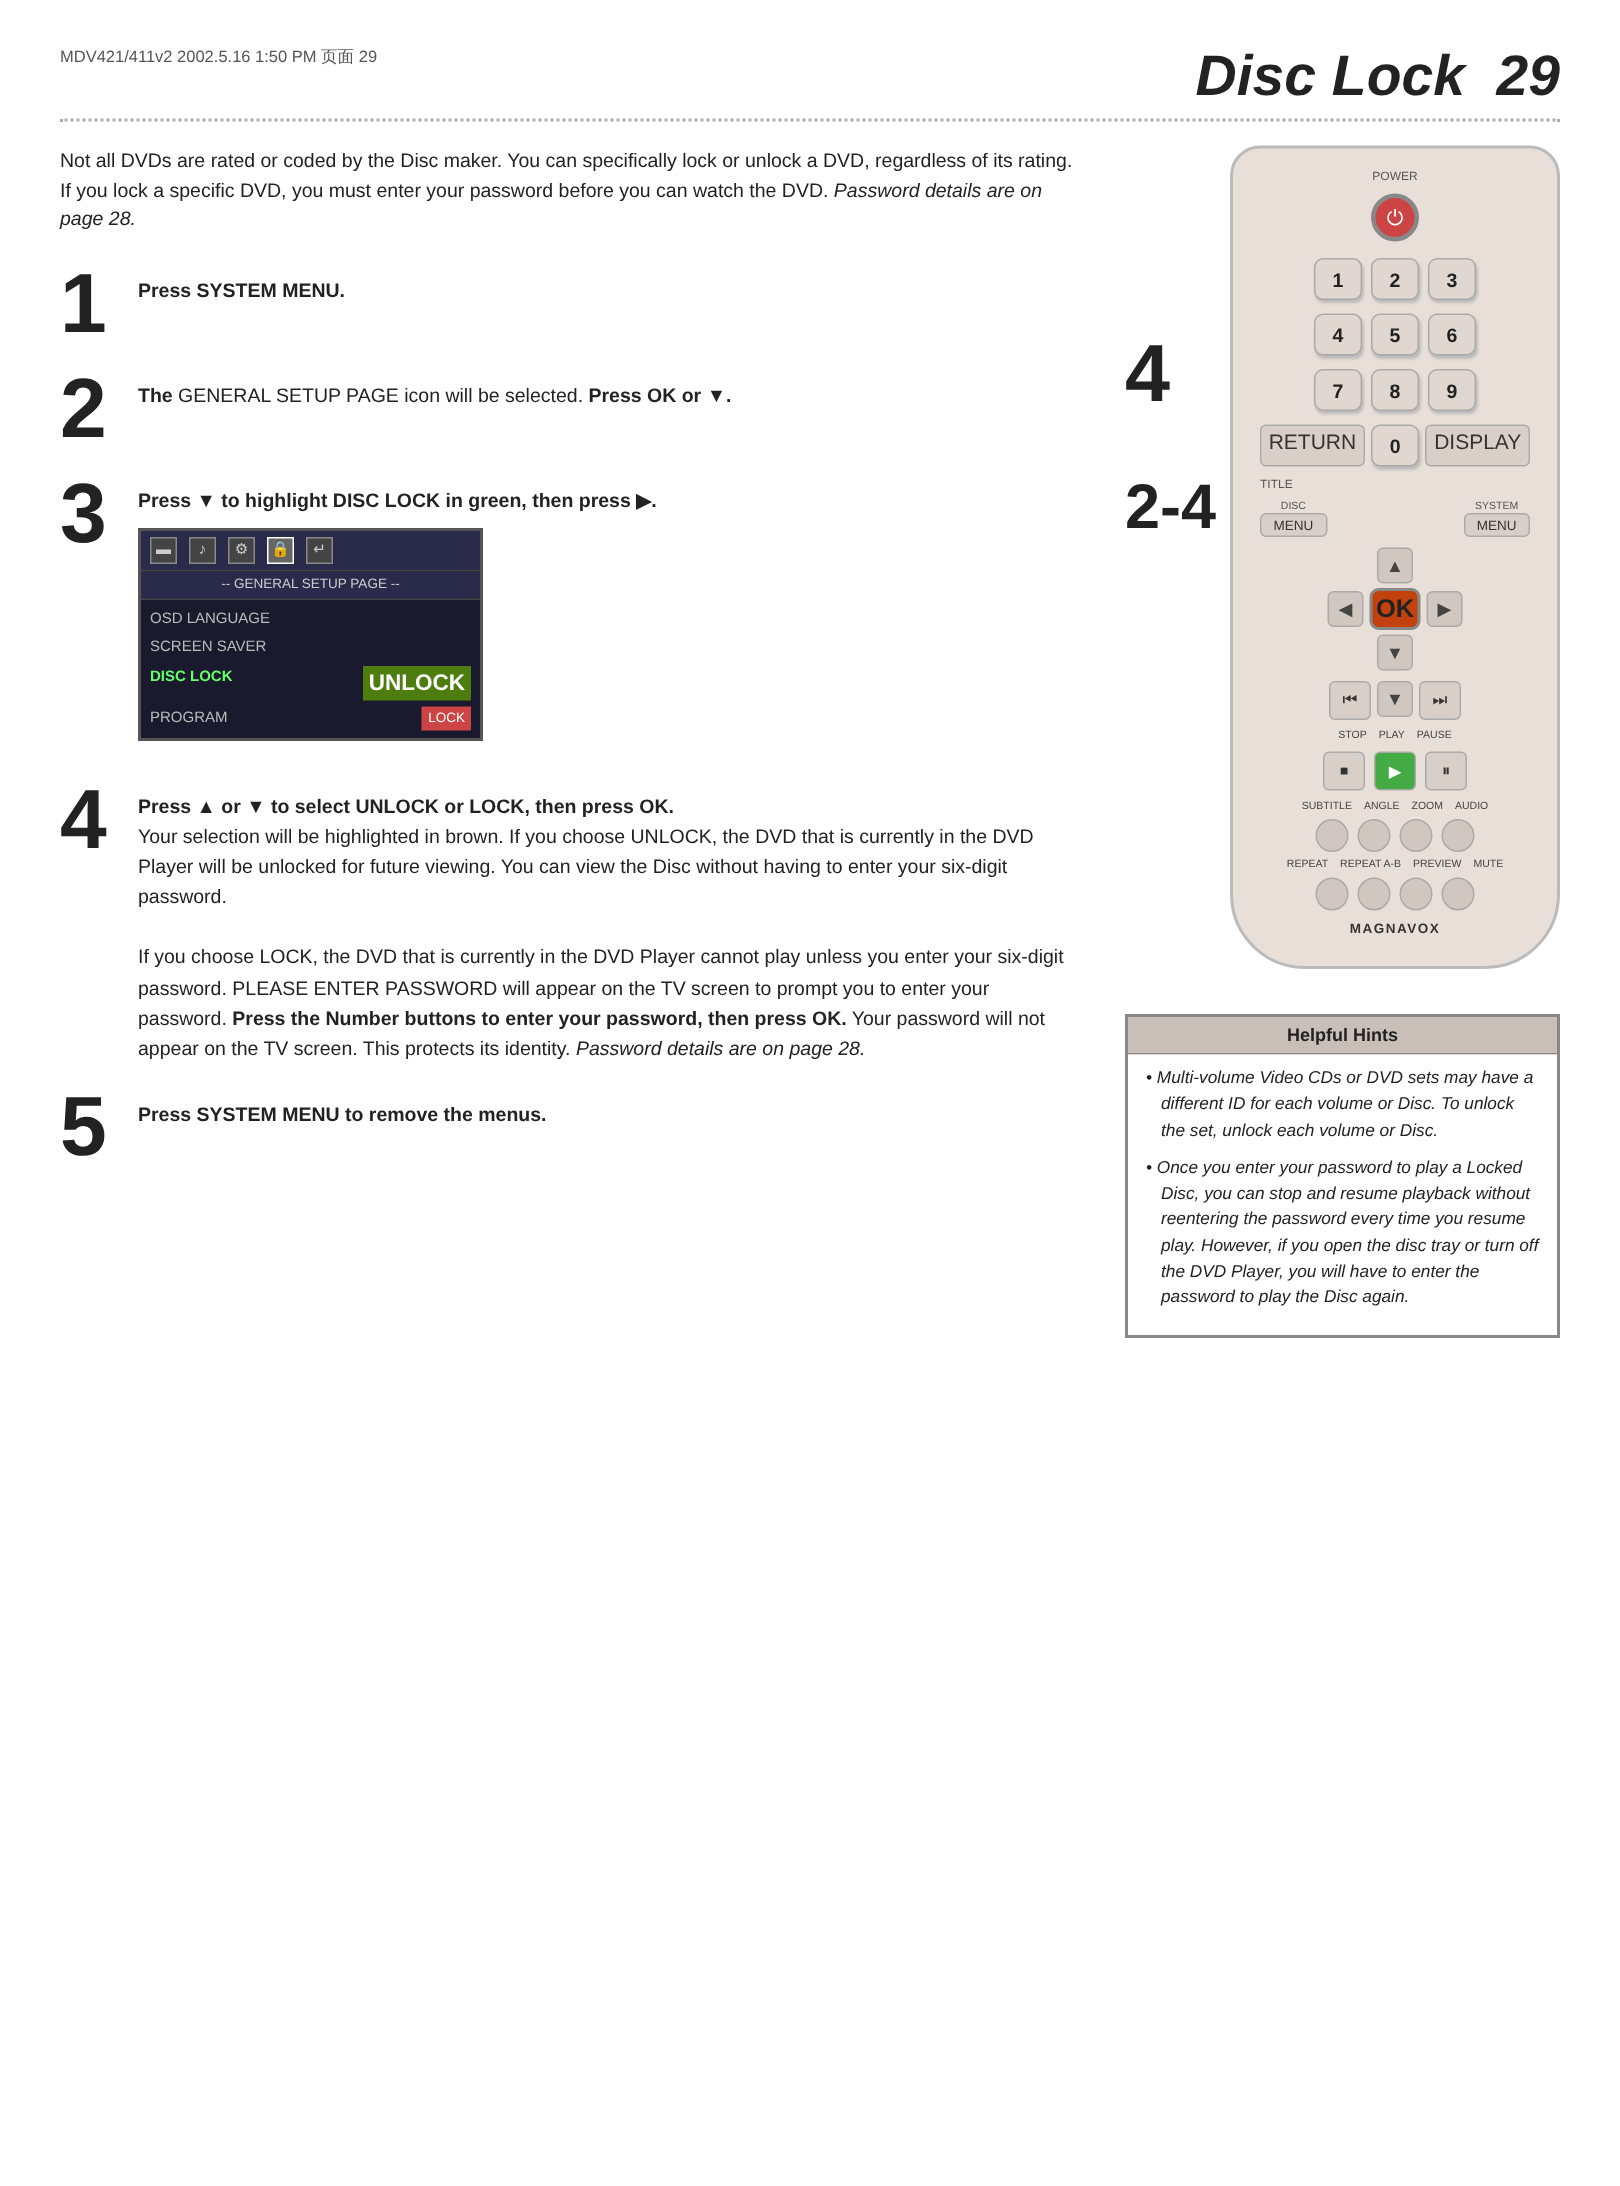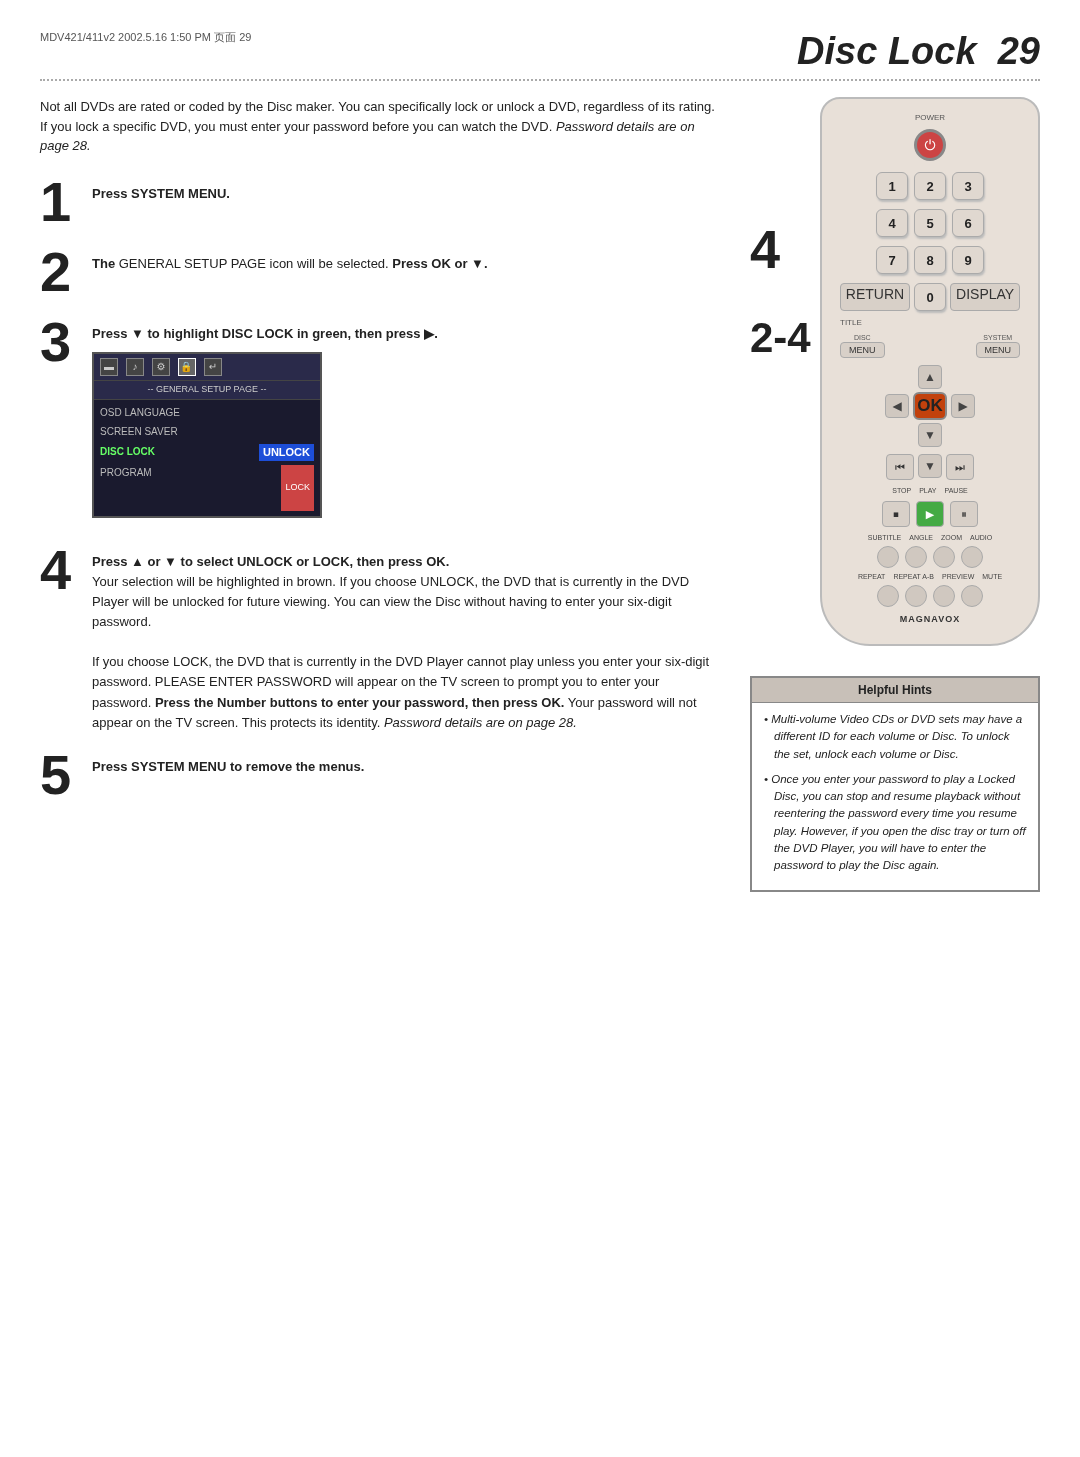--- a/index.html
+++ b/index.html
@@ -392,25 +392,25 @@
               <div class="screen-row">
                 <span>OSD LANGUAGE</span>
                 <span></span>
               </div>
               <div class="screen-row">
                 <span>SCREEN SAVER</span>
                 <span></span>
               </div>
               <div class="screen-row highlight-row" style="color:#6f6; font-weight:bold;">
                 <span>DISC LOCK</span>
-                <span class="badge-unlock" style="background:#1d4ed8;color:#fff;padding:0 4px;font-size:11px;">UNLOCK</span>
+                <span class="badge-unlock" style="background:#4d7c0f;color:#fff;padding:0 4px;font-size:15px;">UNLOCK</span>
               </div>
               <div class="screen-row">
                 <span>PROGRAM</span>
-                <span class="badge-lock" style="background:#c44;color:#fff;padding:16px 4px;font-size:9px;">LOCK</span>
+                <span class="badge-lock" style="background:#c44;color:#fff;padding:1px 4px;font-size:9px;">LOCK</span>
               </div>
             </div>
           </div>
         </div>
       </div>
 
       <div class="step-block step4">
         <div class="step-number-big">4</div>
         <div class="step-text">
           <strong>Press ▲ or ▼ to select UNLOCK or LOCK, then press OK.</strong><br>

